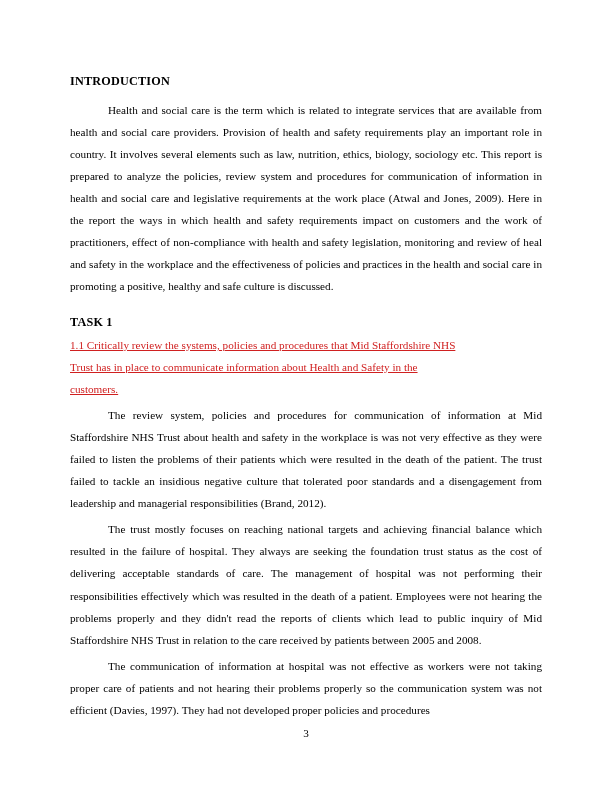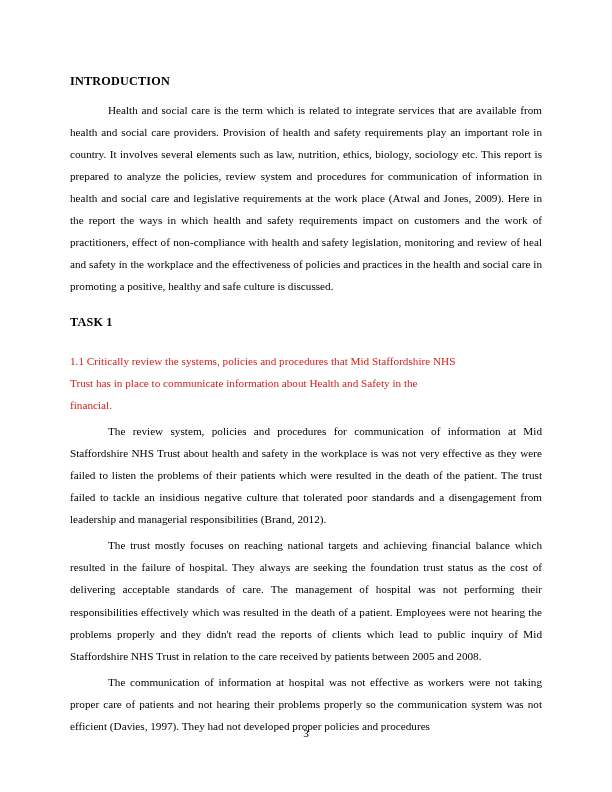--- a/index.html
+++ b/index.html
@@ -30,36 +30,37 @@
   h1.heading {
     font-size: 12.2px;
     font-weight: bold;
     margin: 0 0 10px 0;
     letter-spacing: 0.2px;
     line-height: 1.2;
   }
   h2.heading2 {
     font-size: 12.2px;
     font-weight: bold;
-    margin: 18px 0 20px 0;
+    margin: 18px 0 4px 0;
     letter-spacing: 0.2px;
     line-height: 1.2;
   }
   p.para {
     font-size: 11.2px;
     line-height: 1.97;
     margin: 4px 0 3px 0;
     text-align: justify;
     text-indent: 38px;
     hyphens: none;
   }
   .subheading {
     font-size: 11.2px;
     line-height: 1.97;
     color: #d02020;
+    text-decoration: underline;
     margin: 0 0 2px 0;
     text-align: left;
   }
   .subheading .line {
     display: block;
   }
   .pagenum {
     position: absolute;
     left: 0;
     top: 727px;
@@ -77,21 +78,21 @@
 
     <h1 class="heading">INTRODUCTION</h1>
 
     <p class="para">Health and social care is the term which is related to integrate services that are available from health and social care providers. Provision of health and safety requirements play an important role in country. It involves several elements such as law, nutrition, ethics, biology, sociology etc. This report is prepared to analyze the policies, review system and procedures for communication of information in health and social care and legislative requirements at the work place (Atwal and Jones, 2009). Here in the report the ways in which health and safety requirements impact on customers and the work of practitioners, effect of non-compliance with health and safety legislation, monitoring and review of heal and safety in the workplace and the effectiveness of policies and practices in the health and social care in promoting a positive, healthy and safe culture is discussed.</p>
 
     <h2 class="heading2">TASK 1</h2>
 
     <div class="subheading">
       <span class="line">1.1 Critically review the systems, policies and procedures that Mid Staffordshire NHS</span>
       <span class="line"> Trust has in place to communicate information about Health and Safety in the</span>
-      <span class="line"> financial.</span>
+      <span class="line"> customers.</span>
     </div>
 
     <p class="para">The review system, policies and procedures for communication of information at Mid Staffordshire NHS Trust about health and safety in the workplace is was not very effective as they were failed to listen the problems of their patients which were resulted in the death of  the patient. The trust failed to tackle an insidious negative culture that tolerated poor standards and a disengagement from leadership and managerial responsibilities (Brand, 2012).</p>
     <p class="para">The trust mostly focuses on reaching national targets and achieving financial balance which resulted in the failure of hospital. They always are seeking the foundation trust status as the cost of delivering acceptable standards of care. The management of hospital was not performing their responsibilities effectively which was resulted in the death of a patient. Employees were not hearing the problems properly and they didn't read the reports of clients which lead to public inquiry of Mid Staffordshire NHS Trust in relation to the care received by patients between 2005 and 2008.</p>
     <p class="para">The communication of information at hospital was not effective as workers were not taking proper care of patients and not hearing their problems properly so the communication system was not efficient (Davies, 1997). They had not developed proper policies and procedures</p>
 
   </div>
 </div>
 
 <div class="pagenum">3</div>

